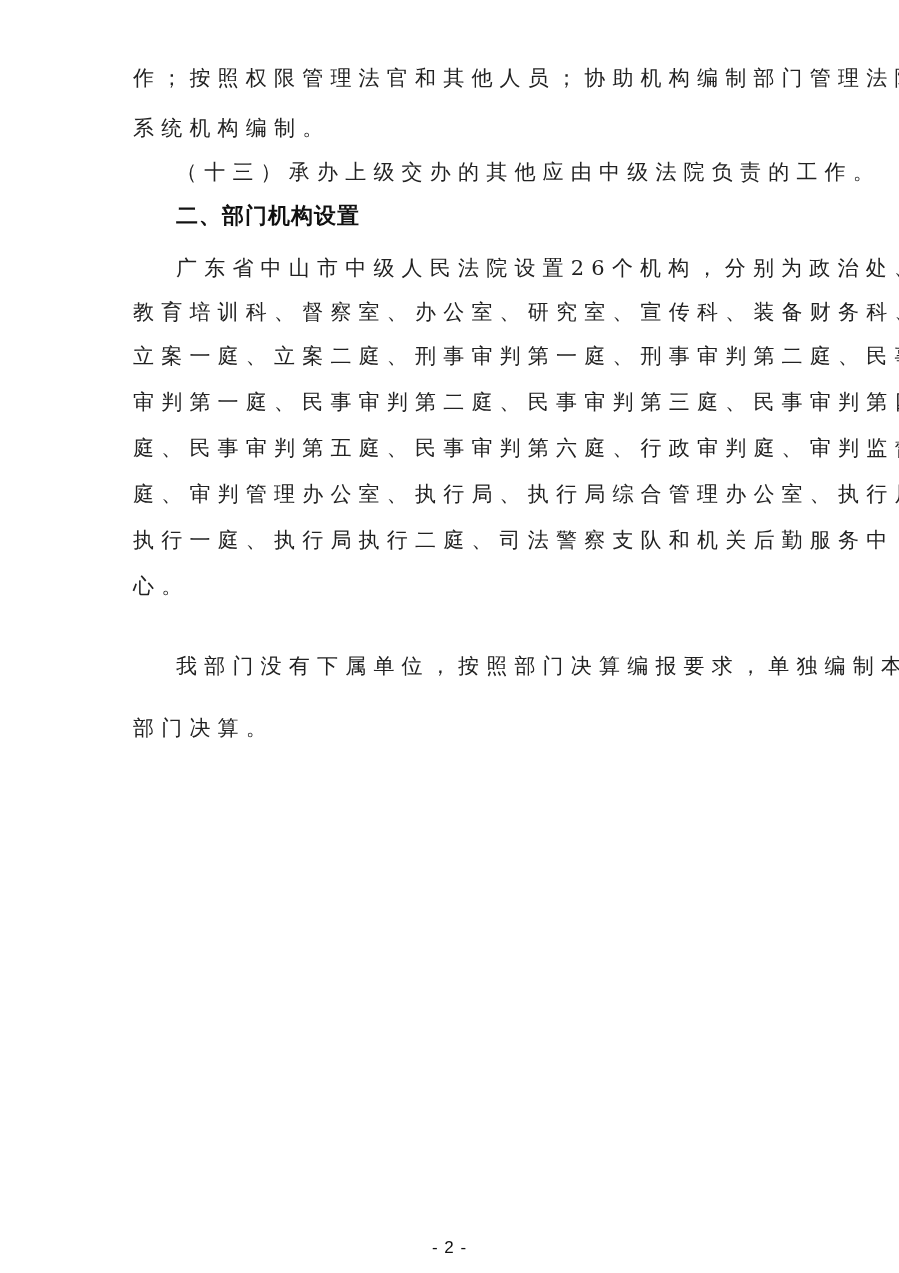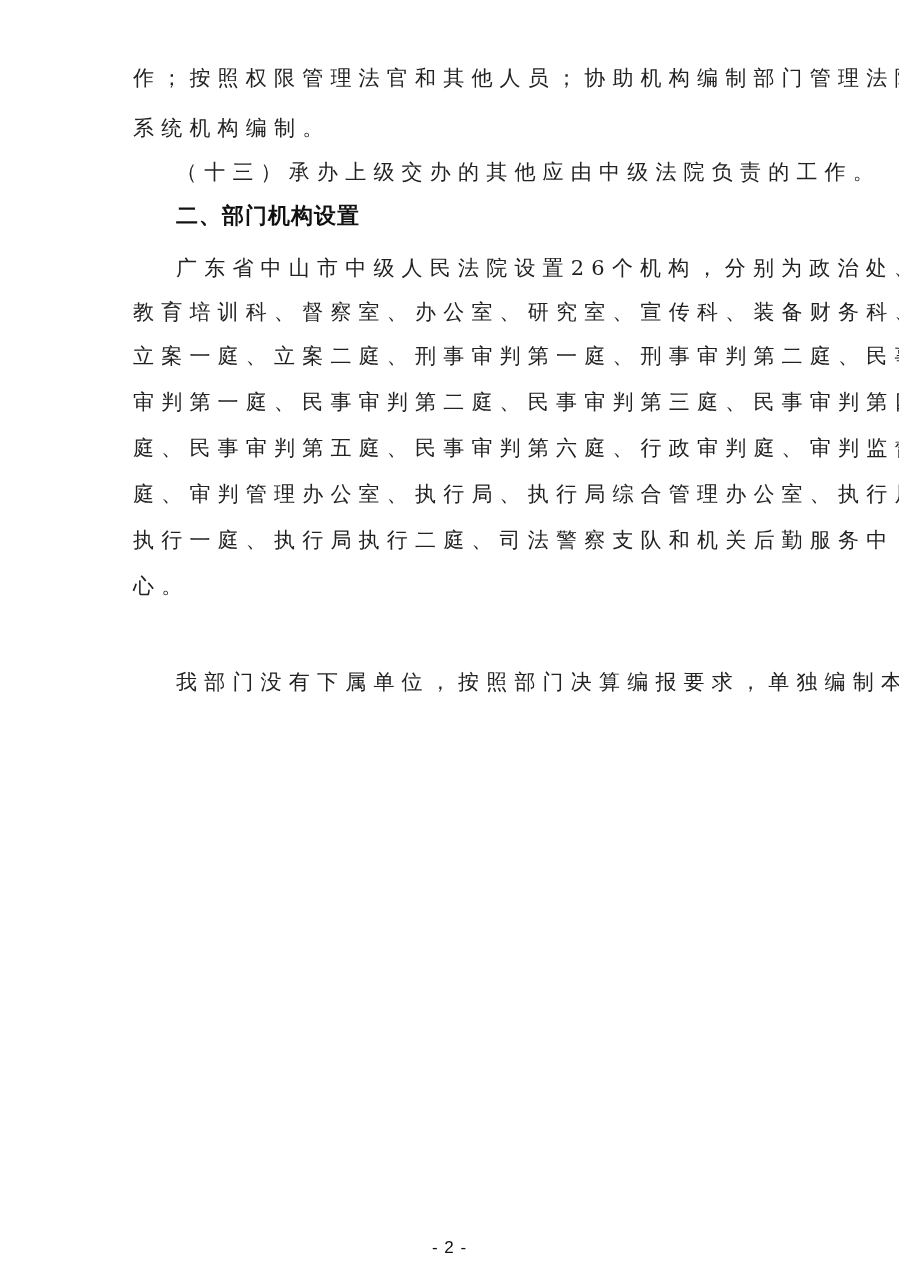--- a/index.html
+++ b/index.html
@@ -74,17 +74,18 @@
   <div class="line indent" style="top:254px;">广东省中山市中级人民法院设置26个机构，分别为政治处、</div>
   <div class="line" style="top:298px;">教育培训科、督察室、办公室、研究室、宣传科、装备财务科、</div>
   <div class="line" style="top:342px;">立案一庭、立案二庭、刑事审判第一庭、刑事审判第二庭、民事</div>
   <div class="line" style="top:388px;">审判第一庭、民事审判第二庭、民事审判第三庭、民事审判第四</div>
   <div class="line" style="top:434px;">庭、民事审判第五庭、民事审判第六庭、行政审判庭、审判监督</div>
   <div class="line" style="top:480px;">庭、审判管理办公室、执行局、执行局综合管理办公室、执行局</div>
   <div class="line" style="top:526px;">执行一庭、执行局执行二庭、司法警察支队和机关后勤服务中</div>
   <div class="line" style="top:572px;">心。</div>
 
 
-  <div class="line indent" style="top:668px;">我部门没有下属单位，按照部门决算编报要求，单独编制本</div>
+  <div class="line indent" style="top:652px;">我部门没有下属单位，按照部门决算编报要求，单独编制本</div>
+  <div class="line" style="top:714px;">部门决算。</div>
 
   <div class="page-number">- 2 -</div>
 
 </div>
 
 </body></html>

